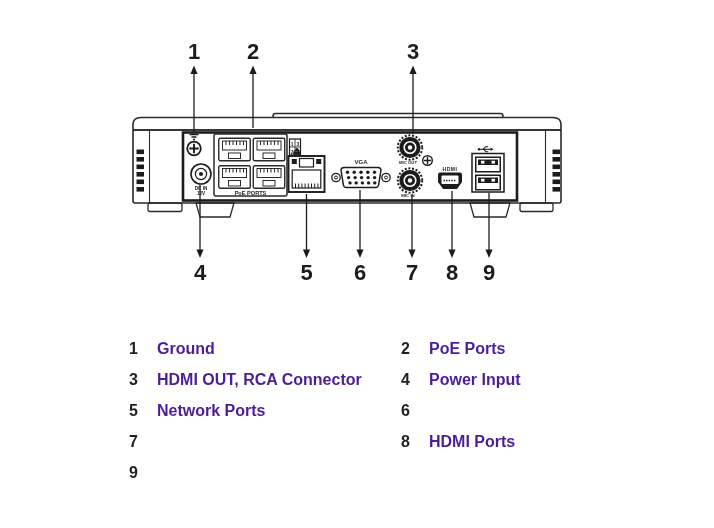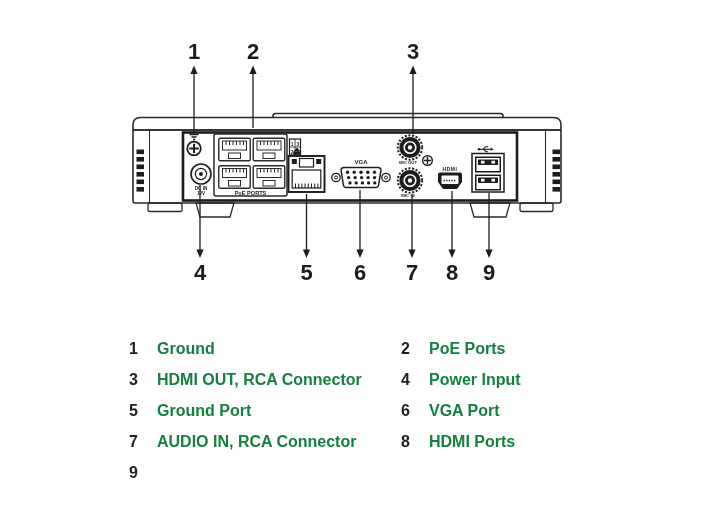--- a/index.html
+++ b/index.html
@@ -6,21 +6,21 @@
   #canvas{position:relative;width:714px;height:528px;background:#ffffff;overflow:hidden;
           font-family:"Liberation Sans", sans-serif;color:#231f20;}
   #diagram-svg{position:absolute;left:0;top:0;}
   .callout-num{font-family:"Liberation Sans",sans-serif;font-size:22px;font-weight:bold;fill:#1c1c1c;}
   .tinylabel{font-family:"Liberation Sans",sans-serif;font-weight:bold;fill:#1c1c1c;}
   .legend{position:absolute;left:129px;top:333px;width:470px;}
   .legend-row{display:flex;height:31px;line-height:31px;}
   .legend-cell{display:flex;width:272px;}
   .legend-cell.col2{width:198px;}
   .lnum{display:inline-block;width:28px;flex:0 0 28px;font-size:16px;font-weight:600;color:#231f20;}
-  .llab{font-size:16px;font-weight:600;color:#15803d;white-space:nowrap;}
+  .llab{font-size:16px;font-weight:600;color:#4c1d95;white-space:nowrap;}
 </style>
 </head>
 <body>
 
 <div id="canvas">
 
 <svg id="diagram-svg" width="714" height="310" viewBox="0 0 714 310" fill="none" stroke-linecap="butt">
 
   <defs>
     <g id="rj45jack" stroke="#2b2a29">
@@ -231,31 +231,29 @@
       <span class="llab">HDMI OUT, RCA Connector</span>
     </div>
     <div class="legend-cell col2">
       <span class="lnum">4</span>
       <span class="llab">Power Input</span>
     </div>
   </div>
   <div class="legend-row">
     <div class="legend-cell">
       <span class="lnum">5</span>
-      <span class="llab">Ground Port</span>
+      <span class="llab">Network Ports</span>
     </div>
     <div class="legend-cell col2">
       <span class="lnum">6</span>
-      <span class="llab">VGA Port</span>
     </div>
   </div>
   <div class="legend-row">
     <div class="legend-cell">
       <span class="lnum">7</span>
-      <span class="llab">AUDIO IN, RCA Connector</span>
     </div>
     <div class="legend-cell col2">
       <span class="lnum">8</span>
       <span class="llab">HDMI Ports</span>
     </div>
   </div>
   <div class="legend-row">
     <div class="legend-cell">
       <span class="lnum">9</span>
     </div>

